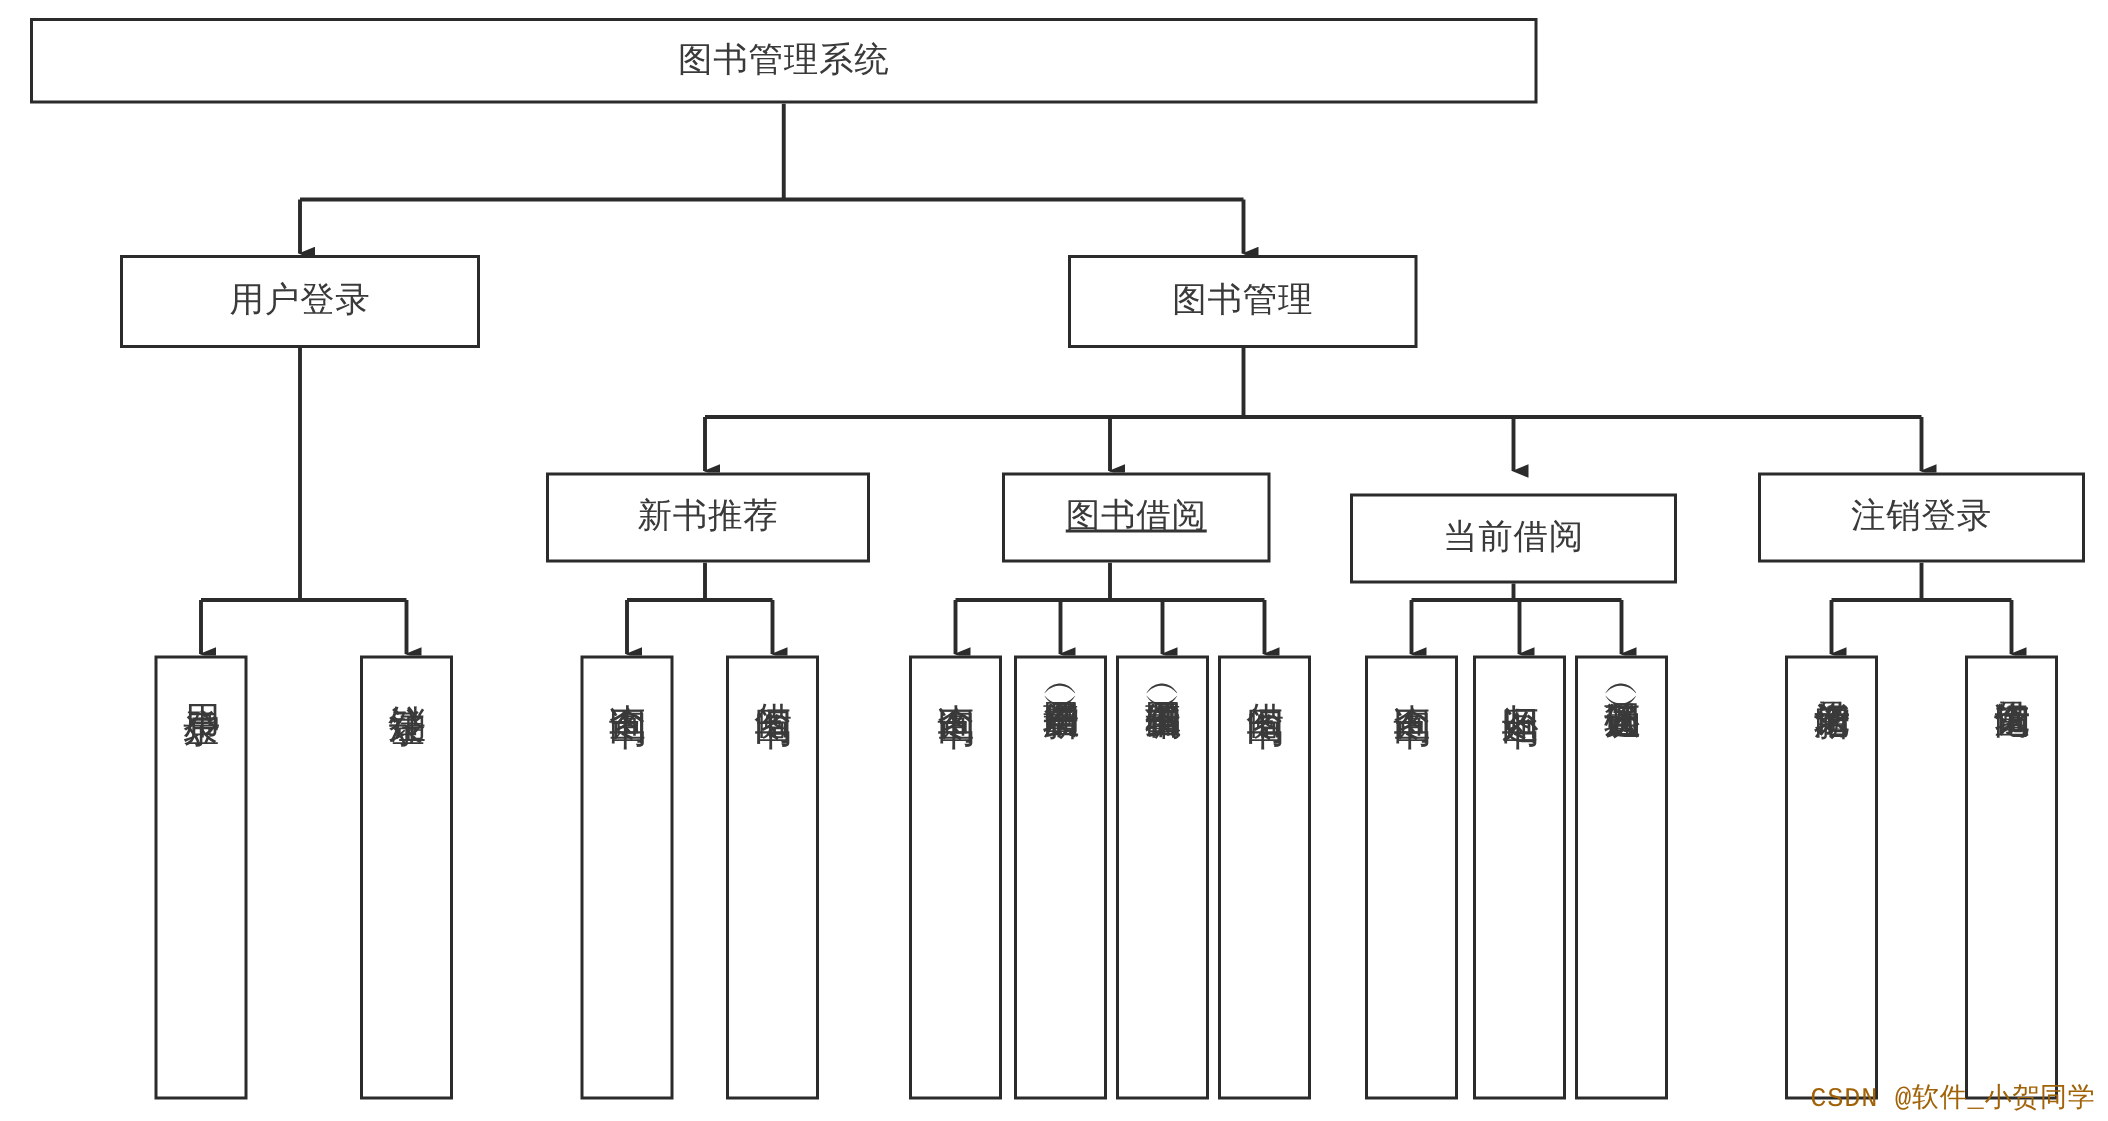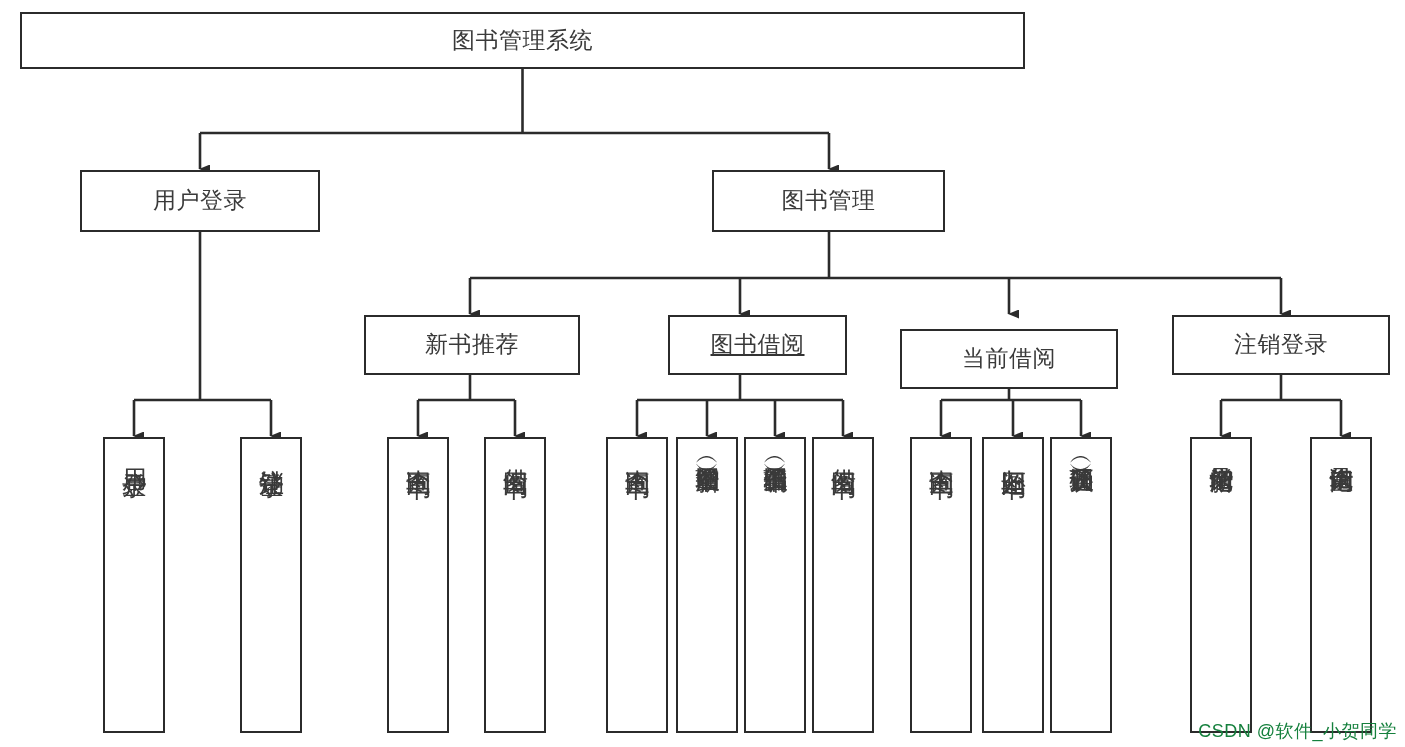--- a/index.html
+++ b/index.html
@@ -61,25 +61,25 @@
   }
   .node.vert.tight .label {
     font-size: 24px;
     letter-spacing: 0px;
   }
   #watermark {
     position: absolute;
     right: 8px;
     bottom: 4px;
     font-size: 18px;
-    color: #15803d;
+    color: #a16207;
     letter-spacing: 0.5px;
     z-index: 5;
     white-space: nowrap;
-    font-family: Liberation Sans, sans-serif;
+    font-family: Liberation Mono, monospace;
   }
 </style>
 </head>
 <body>
 
 <div id="canvas">
   <svg id="edges" viewBox="0 0 1405 747">
       <defs>
         <marker id="arrow" markerWidth="9" markerHeight="11" refX="4.5" refY="10" orient="auto" markerUnits="userSpaceOnUse">
           <path d="M0,0 L9,0 L4.5,11 Z" fill="#2b2b2b"></path>

